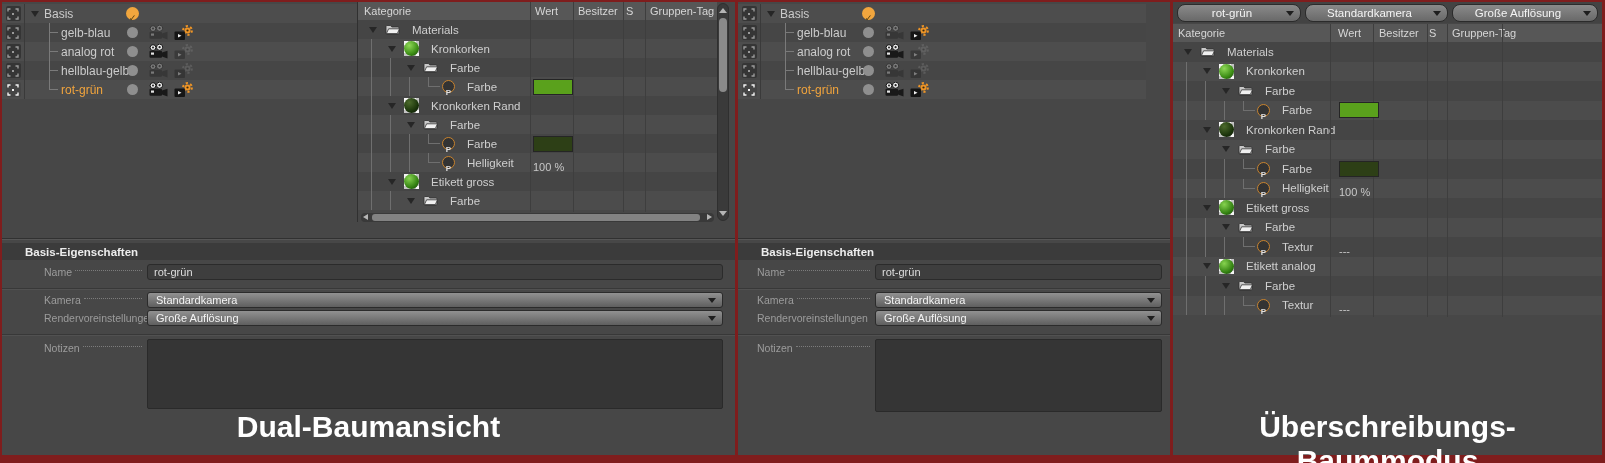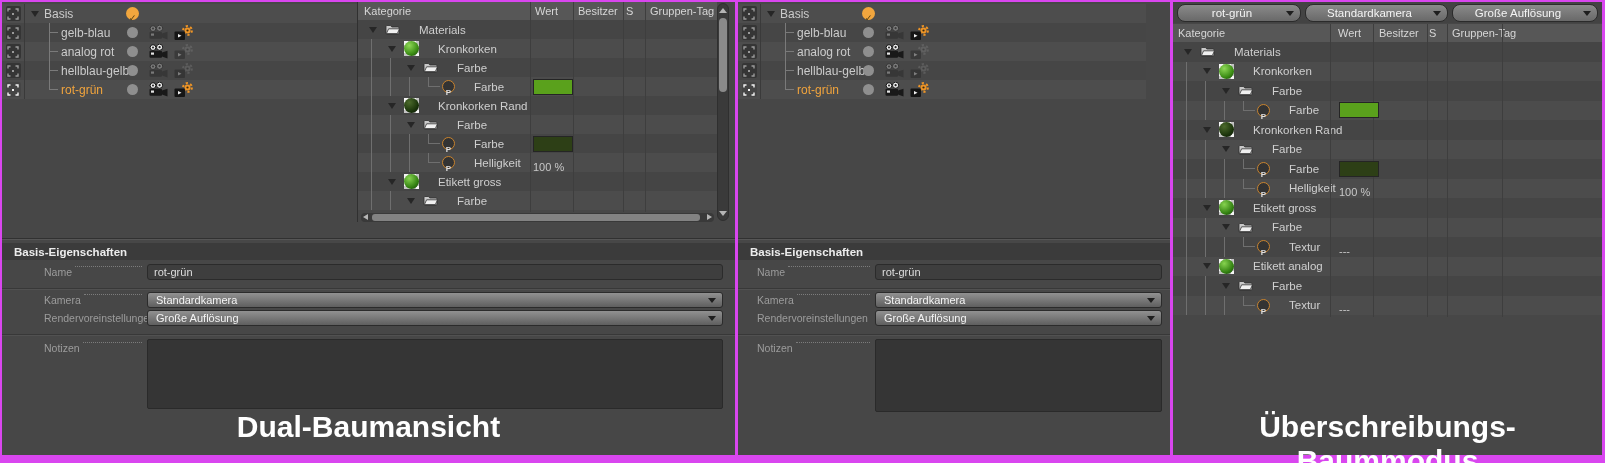--- a/index.html
+++ b/index.html
@@ -1,16 +1,16 @@
 <!DOCTYPE html>
 <html><head>
 <meta charset="utf-8">
 <style>
   html,body{margin:0;padding:0;background:#222;}
-  .stage{position:relative;width:1605px;height:463px;background:#d946ef;overflow:hidden;
+  .stage{position:relative;width:1605px;height:463px;background:#7f1d1d;overflow:hidden;
          font-family:"Liberation Sans",sans-serif;-webkit-font-smoothing:antialiased;}
   .panel{position:absolute;top:2px;height:453px;background:#474747;}
   .p1{left:2px;width:733px;}
   .p2{left:738px;width:432px;}
   .p3{left:1173px;width:429px;}
 
   
   .takes{position:absolute;left:0;top:0;height:218px;}
   .p1 .takes{width:355px;}
   .p2 .takes{width:408px;}
@@ -45,21 +45,21 @@
   .trws{position:absolute;left:0;right:0;top:18px;}
   .trws .trw:nth-child(odd){background:#454545;}
   .trws .trw:nth-child(even){background:#4c4c4c;}
   .p3 .trw{height:19.5px;}
   .trw .pad{width:8px;flex:none;height:100%;}
   .g{width:19px;flex:none;height:100%;background:linear-gradient(#6f6f6f,#6f6f6f) 5px 0/1px 100% no-repeat;}
   .arrow{width:19px;flex:none;display:flex;padding-left:3px;box-sizing:border-box;}
   .conn{width:19px;flex:none;height:100%;
         background:linear-gradient(#6f6f6f,#6f6f6f) 5px 0/1px 10px no-repeat,
                    linear-gradient(#6f6f6f,#6f6f6f) 5px 9px/12px 1px no-repeat;}
-  .nlabel{font-size:11.5px;color:#cfcfcf;margin-left:19px;white-space:nowrap;}
+  .nlabel{font-size:11.5px;color:#cfcfcf;margin-left:12px;white-space:nowrap;}
   .csep{position:absolute;width:1px;background:#3e3e3e;z-index:3;pointer-events:none;}
   .v1 .csep{top:0;bottom:10px;}
   .p3 .csep{top:0;bottom:0;}
   .vcell{position:absolute;top:0;height:100%;display:flex;align-items:center;z-index:4;}
   .v1 .vcell{left:175px;}
   .p3 .vcell{left:166px;}
   .swatch{width:38px;height:14px;border:1px solid #252525;}
   .vtext{font-size:11px;color:#c8c8c8;white-space:nowrap;margin-top:8px;}
 
   
@@ -80,22 +80,22 @@
   .sa-dn{bottom:4px;border-top:5px solid #b5b5b5;}
   .hscroll{position:absolute;left:3px;top:211px;width:353px;height:9px;background:#393939;border-radius:4px;}
   .hthumb{position:absolute;left:11px;right:14px;top:1px;height:7px;background:#828282;border-radius:3px;}
   .harr{position:absolute;width:0;height:0;border-top:3.5px solid transparent;border-bottom:3.5px solid transparent;top:1px;}
   .ha-l{left:2px;border-right:5px solid #b5b5b5;}
   .ha-r{right:2px;border-left:5px solid #b5b5b5;}
 
   
   .groove{position:absolute;left:0;right:0;top:236px;height:1px;background:#313131;border-bottom:1px solid #565656;}
   .prophead{position:absolute;left:0;right:0;top:241px;height:17px;background:#3b3b3b;display:flex;align-items:center;}
-  .prophead span{margin-left:12px;font-weight:bold;font-size:11.5px;color:#ececec;}
-  .flabel{position:absolute;display:flex;align-items:flex-start;font-size:10.5px;color:#9c9c9c;white-space:nowrap;}
+  .prophead span{margin-left:23px;font-weight:bold;font-size:11.5px;color:#ececec;}
+  .flabel{position:absolute;display:flex;align-items:center;font-size:10.5px;color:#9c9c9c;white-space:nowrap;}
   .leader{flex:1;border-bottom:1px dotted #7c7c7c;margin:0 3px 3px 3px;min-width:0;}
   .p1 .flabel{left:42px;width:101px;}
   .p2 .flabel{left:19px;width:116px;}
   .tinput{position:absolute;height:16px;background:#3e3e3e;border:1px solid #2b2b2b;border-radius:3px;color:#dedede;
           font:11px "Liberation Sans",sans-serif;padding:0 6px;outline:none;box-sizing:border-box;}
   .dd{position:absolute;height:16px;border-radius:3px;background:linear-gradient(#919191,#5f5f5f);
       border:1px solid #2b2b2b;color:#f4f4f4;font-size:11px;display:flex;align-items:center;
       padding-left:8px;box-sizing:border-box;}
   .arr{position:absolute;right:6px;top:5px;width:0;height:0;border:4px solid transparent;border-top:5px solid #1e1e1e;}
   .p1 .fld{left:145px;width:576px;}

